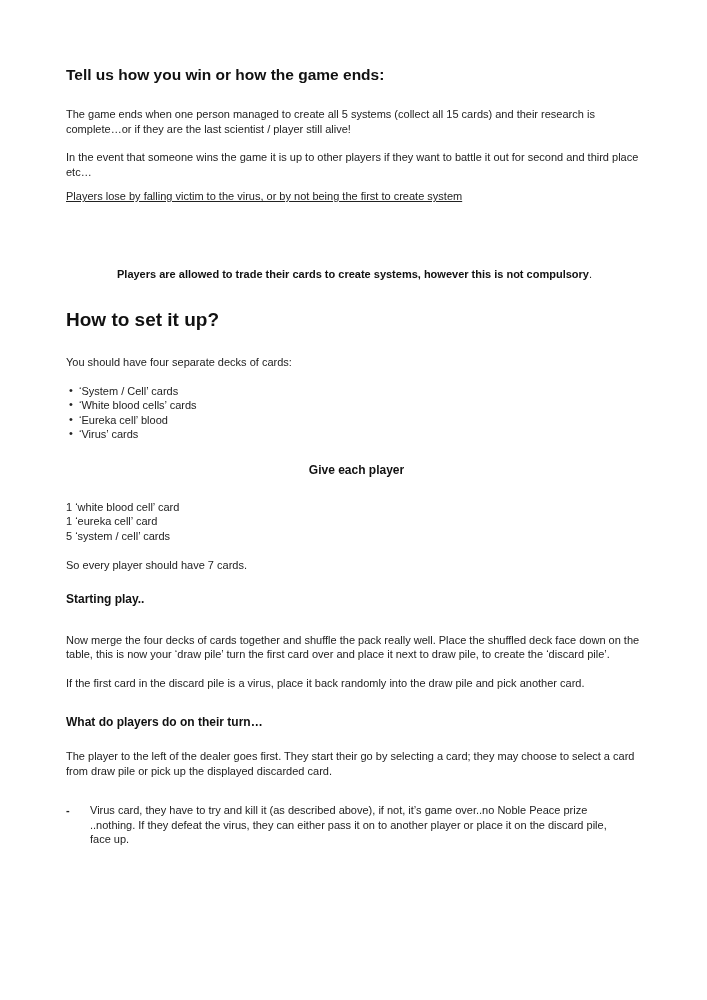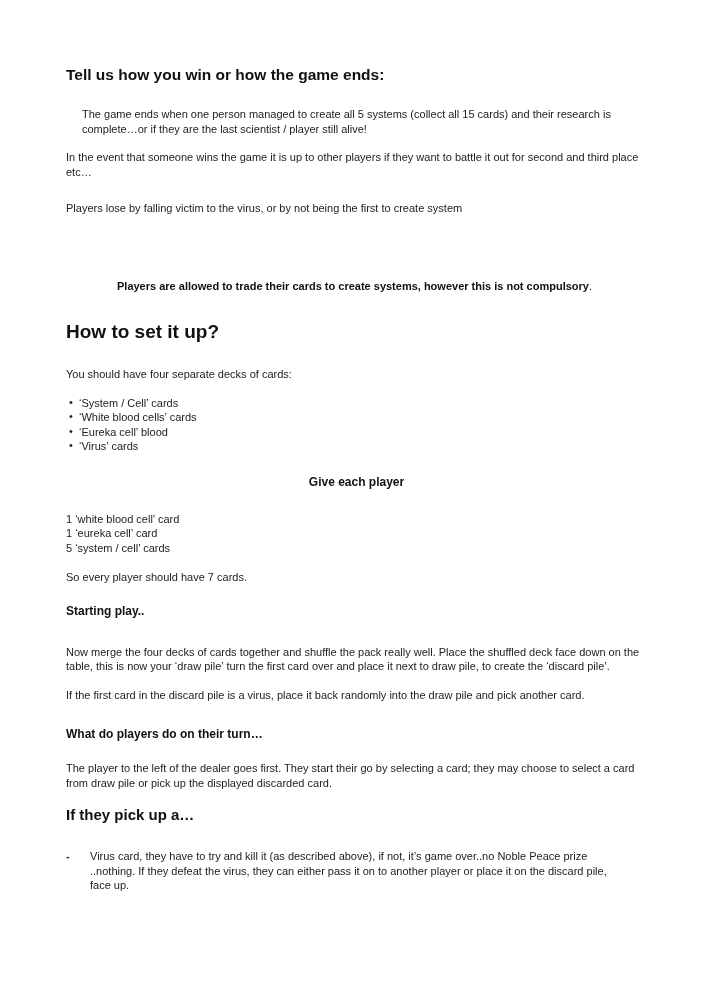--- a/index.html
+++ b/index.html
@@ -92,23 +92,23 @@
     font-weight: bold;
   }
   .virus-bullet .virus-text {
     flex: 1;
     font-size: 11px;
     line-height: 14.5px;
     color: #222222;
     max-width: 522px;
   }
   
-  .mt-p1   { margin-top: 23px; margin-left: 16px; }
+  .mt-p1   { margin-top: 23px; }
   .mt-p2   { margin-top: 14px; }
-  .mt-p3   { margin-top: 22px; }
+  .mt-p3   { margin-top: 10px; text-decoration: underline; }
   .mt-trade{ margin-top: 63px; text-align: center; }
   .mt-setup{ margin-top: 27px; }
   .mt-decks{ margin-top: 24px; }
   .mt-list { margin-top: 14px; }
   .mt-give { margin-top: 21px; text-align: center; }
   .mt-cards{ margin-top: 22px; }
   .mt-seven{ margin-top: 15px; }
   .mt-start{ margin-top: 19px; }
   .mt-merge{ margin-top: 26px; }
   .mt-first{ margin-top: 14px; }
@@ -156,20 +156,19 @@
   <h3 class="h-minor mt-start">Starting play..</h3>
 
   <p class="body-text mt-merge">Now merge the four decks of cards together and shuffle the pack really well. Place the shuffled deck face down on the table, this is now your ‘draw pile’ turn the first card over and place it next to draw pile, to create the ‘discard pile’.</p>
 
   <p class="body-text mt-first">If the first card in the discard pile is a virus, place it back randomly into the draw pile and pick another card.</p>
 
   <h3 class="h-minor mt-turn">What do players do on their turn…</h3>
 
   <p class="body-text mt-player">The player to the left of the dealer goes first. They start their go by selecting a card; they may choose to select a card from draw pile or pick up the displayed discarded card.</p>
 
-  <h3 class="h-pickup mt-pickup">If they pick up a…</h3>
 
   <div class="virus-bullet mt-virus">
     <div class="dash">-</div>
     <div class="virus-text">Virus card, they have to try and kill it (as described above), if not, it’s game over..no Noble Peace prize ..nothing.  If they defeat the virus, they can either pass it on to another player or place it on the discard pile, face up.</div>
   </div>
 
 </div>
 
 </body></html>

